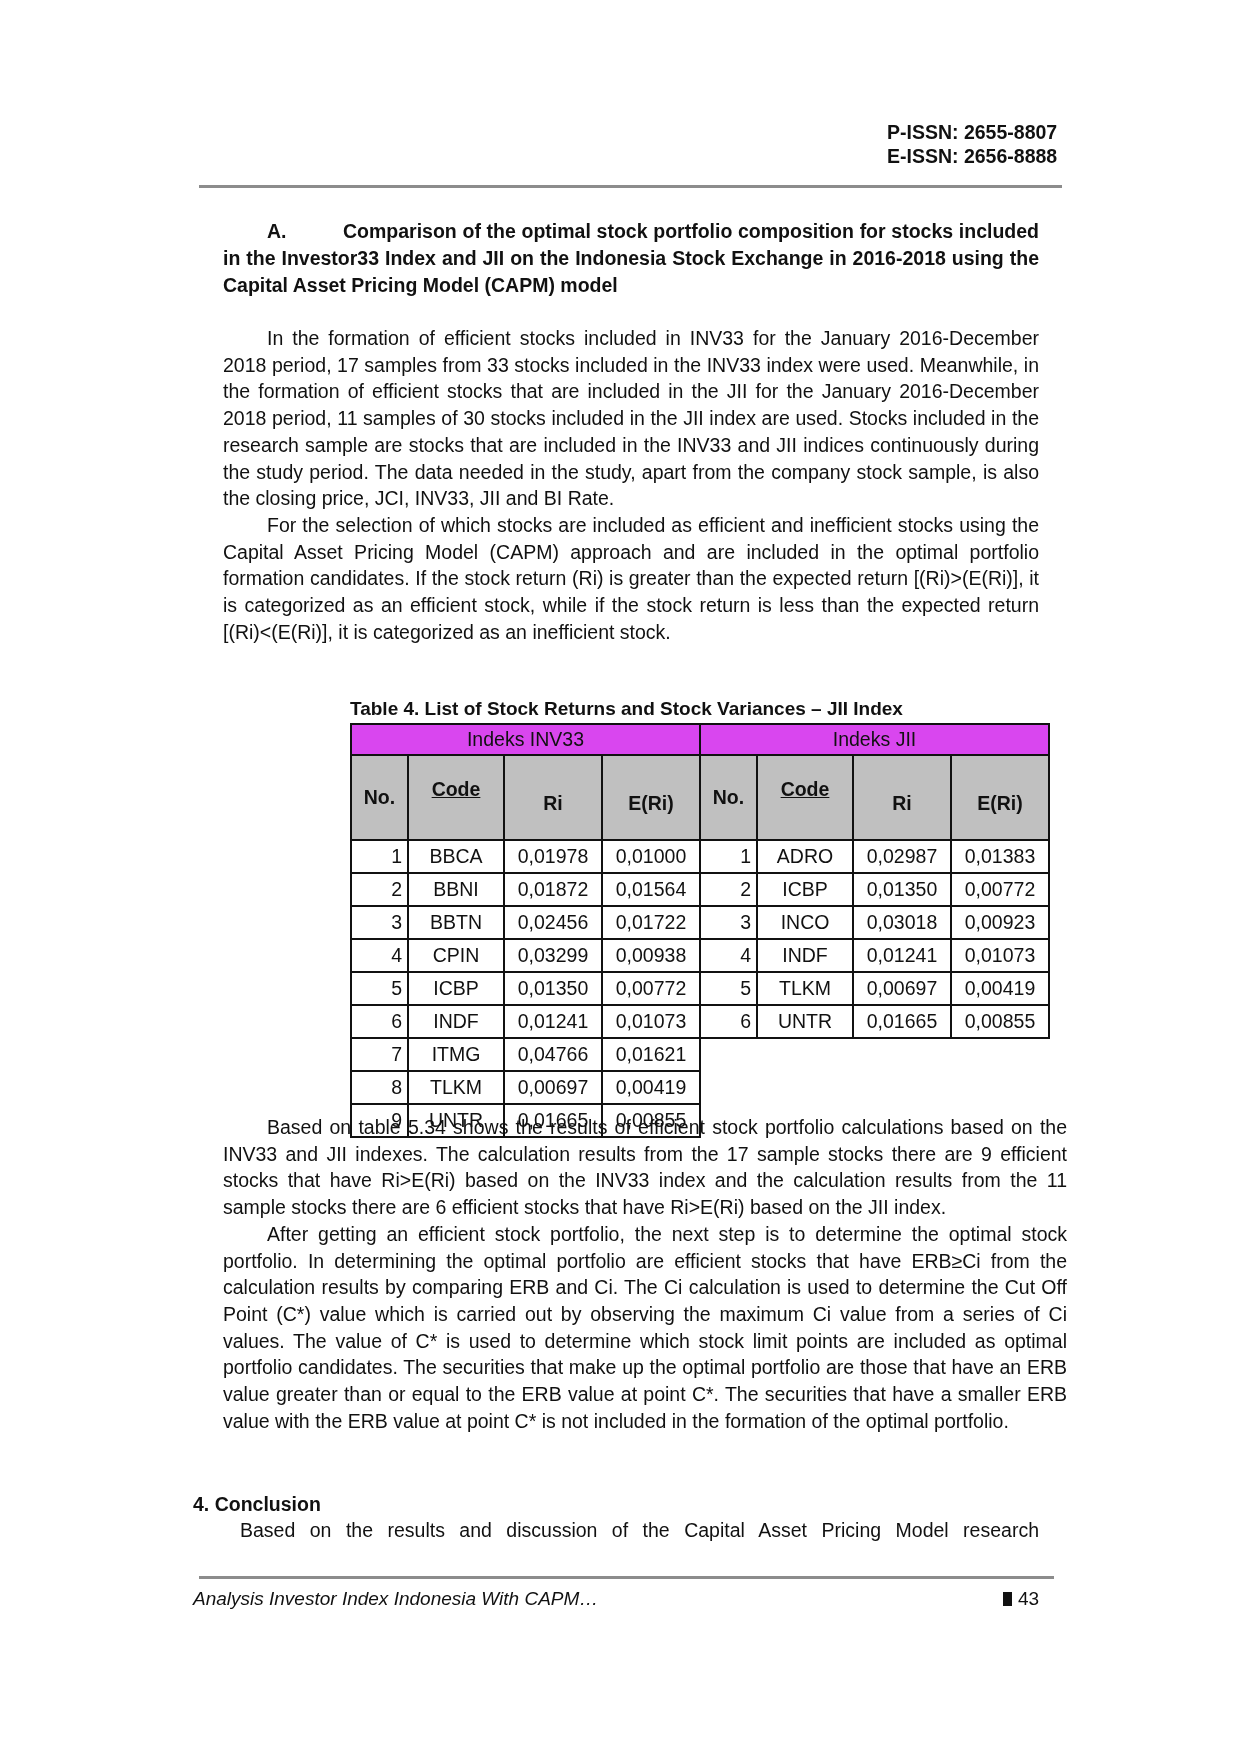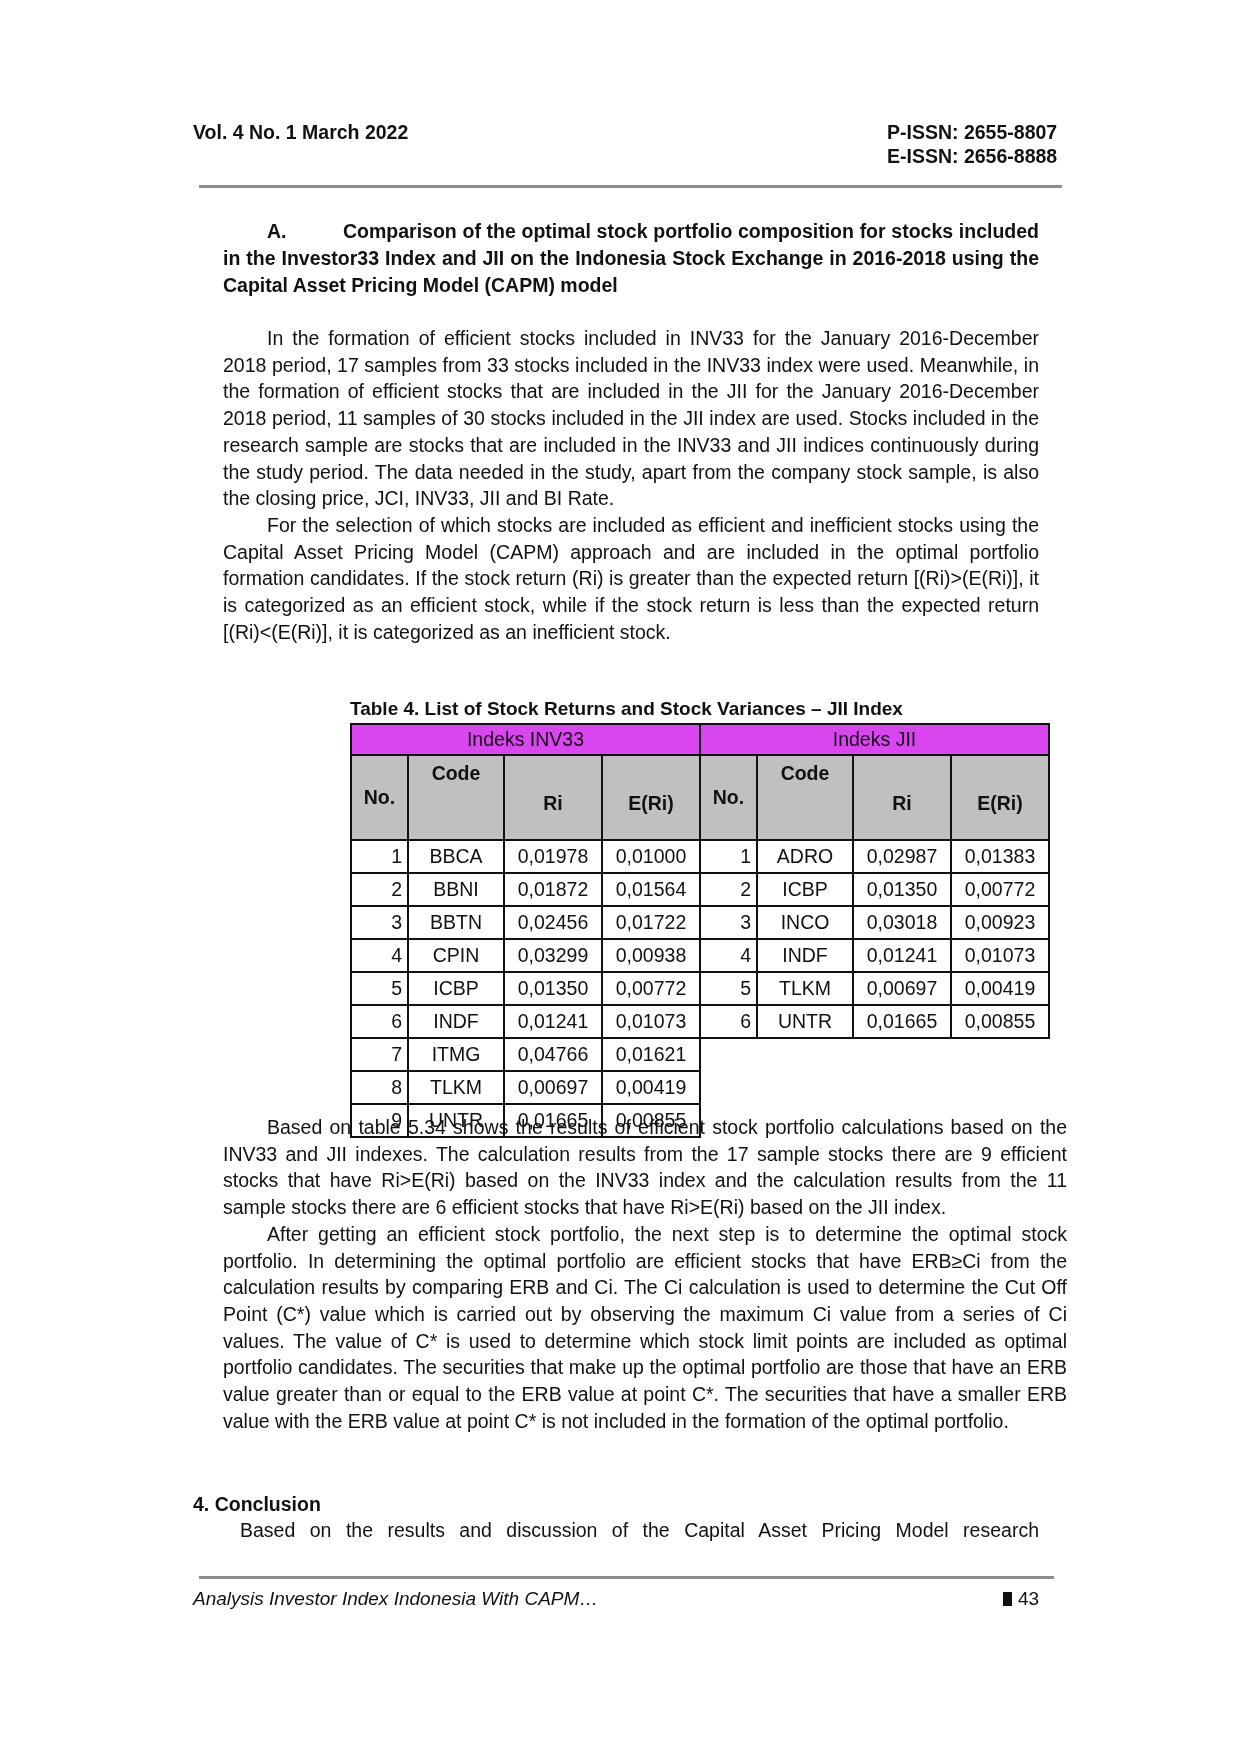--- a/index.html
+++ b/index.html
@@ -17,39 +17,38 @@
   .section-heading .letter { display: inline-block; width: 76px; padding-left: 44px; }
   .para { font-size: 19.5px; line-height: 26.7px; text-align: justify; }
   .para p { margin: 0; text-indent: 44px; }
   .block1 { left: 223px; top: 325px; width: 816px; }
   .caption { left: 350px; top: 698px; font-weight: bold; font-size: 19px; white-space: nowrap; }
   table.tbl { position: absolute; left: 350px; top: 723px; border-collapse: collapse;
         font-size: 19.5px; }
   table.tbl td, table.tbl th { border: 2px solid #111; padding: 0 5px; height: 31px; }
   table.tbl th { background: #c0c0c0; font-weight: bold; height: 59px; }
   table.tbl .grp { font-weight: normal; background: #d946ef; height: 29px; text-align: center; }
-  table.tbl th.code { vertical-align: top; padding-top: 6px; }
+  table.tbl th.code { vertical-align: top; padding-top: 22px; text-decoration: underline; }
   table.tbl th.low { vertical-align: bottom; padding-bottom: 24px; }
   table.tbl td.no { text-align: right; width: 45px; }
   table.tbl td.cd { text-align: center; width: 84px; }
   table.tbl td.num { text-align: center; width: 86px; }
   table.tbl td.blank { border: none; }
   .block2 { left: 223px; top: 1114px; width: 844px; }
   .concl-heading { left: 193px; top: 1493px; font-weight: bold; font-size: 19.5px; }
   .concl-body { left: 240px; top: 1519px; width: 799px; font-size: 19.5px; text-align: justify;
         text-align-last: justify; }
   .footer-left { left: 193px; top: 1588px; font-style: italic; font-size: 19px; }
   .footer-right { left: 1003px; top: 1588px; font-size: 19px; }
   .footer-right .sq { display: inline-block; width: 9px; height: 14px; background: #111; margin-right: 6px; vertical-align: -1px; }
 </style>
 </head>
 <body>
 
 <div class="abs hdr hdr-left">
-  <div>Vol. 4 No. 1 March 2022</div>
 </div>
 <div class="abs hdr hdr-right">
   <div>P-ISSN: 2655-8807</div>
   <div>E-ISSN: 2656-8888</div>
 </div>
 <div class="rule rule-top"></div>
 
 <div class="abs section-heading">
   <span class="letter">A.</span><span>Comparison of the optimal stock portfolio composition for stocks included in the Investor33 Index and JII on the Indonesia Stock Exchange in 2016-2018 using the Capital Asset Pricing Model (CAPM) model</span>
 </div>

